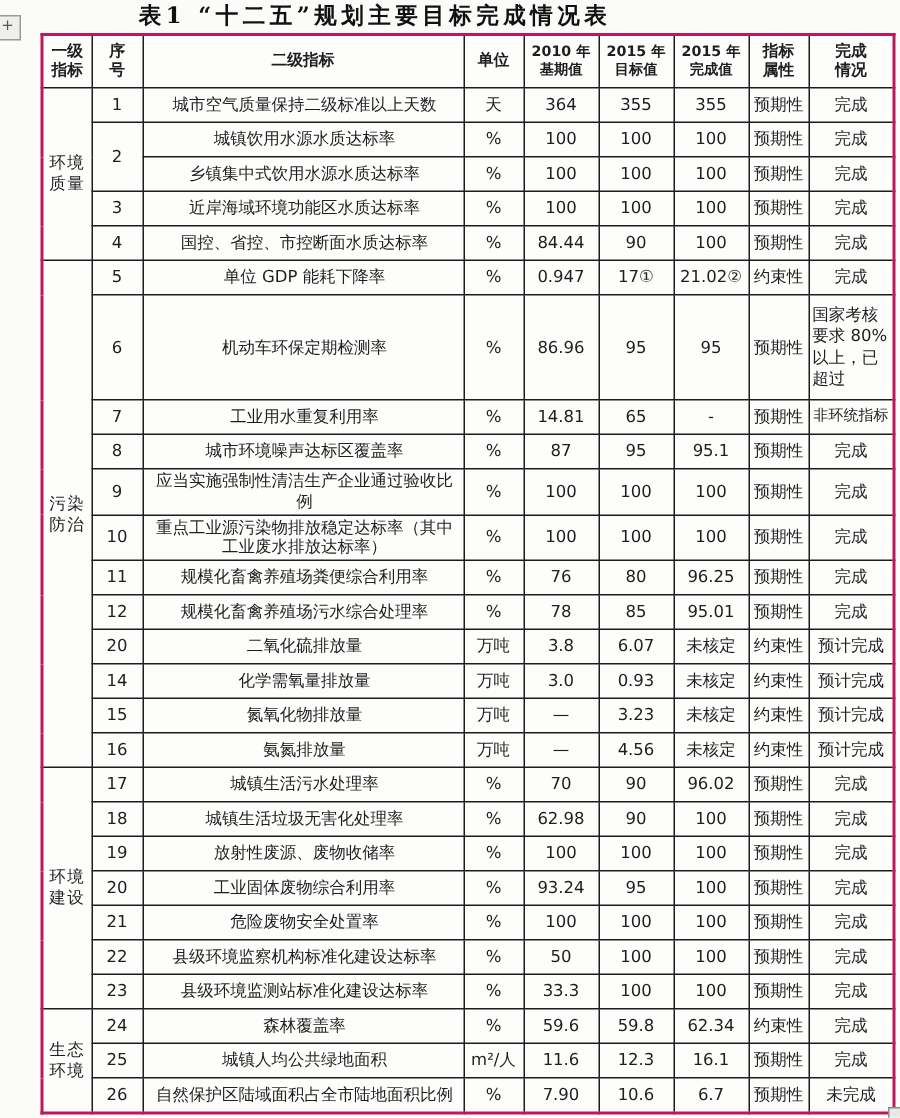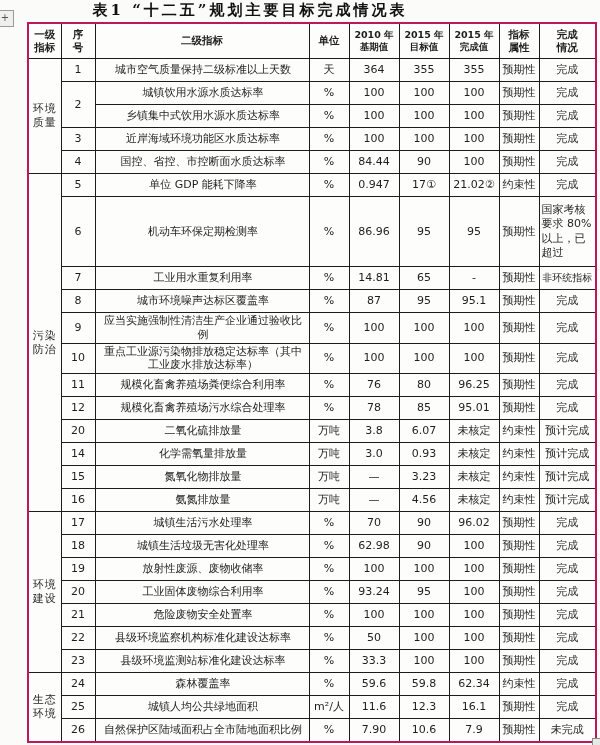--- a/index.html
+++ b/index.html
@@ -355,20 +355,20 @@
         <td>16.1</td>
         <td>预期性</td>
         <td class="status">完成</td>
       </tr>
       <tr>
         <td rowspan="1">26</td>
         <td class="indicator">自然保护区陆域面积占全市陆地面积比例</td>
         <td>%</td>
         <td>7.90</td>
         <td>10.6</td>
-        <td>7.9</td>
+        <td>6.7</td>
         <td>预期性</td>
         <td class="status">未完成</td>
       </tr>
     </tbody>
 </table>
 
 <div class="resize-handle"></div>
 
 </body></html>

